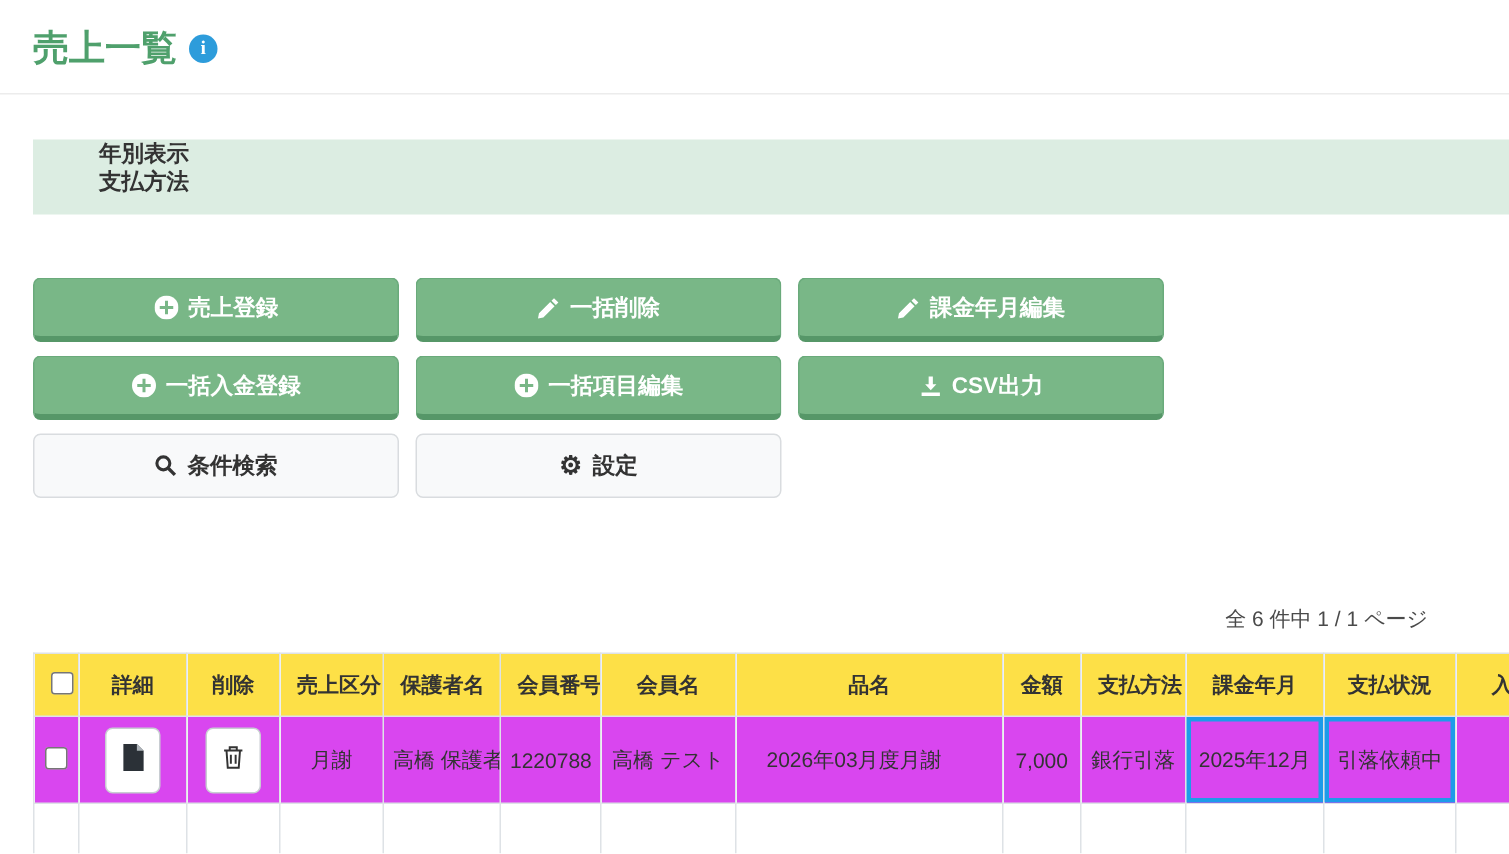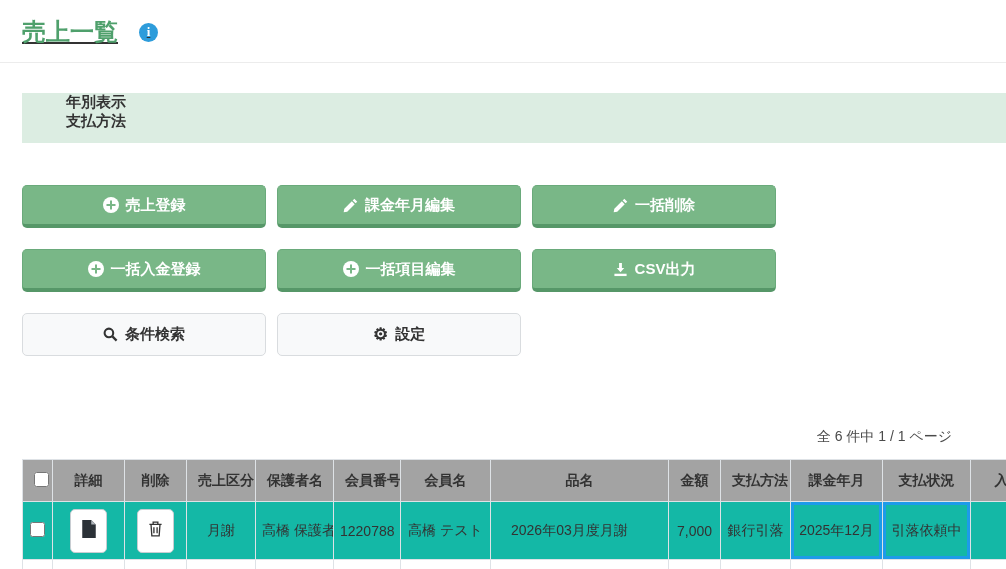--- a/index.html
+++ b/index.html
@@ -10,47 +10,47 @@
     --button-green-border:#569768;
     --highlight-blue:#1d9be9;
     --info-icon-blue:#2d9cdb;
   }
   *{box-sizing:border-box;margin:0;padding:0;}
   html,body{background:#fff;}
   body{font-family:"Liberation Sans","DejaVu Sans",sans-serif;color:#333;}
   .page{position:relative;width:1006px;height:569px;overflow:hidden;background:#fff;}
 
   
-  .page-header{display:flex;align-items:center;gap:21px;padding:16px 0 14px 22px;border-bottom:1px solid #ececec;text-decoration:underline;}
+  .page-header{display:flex;align-items:center;gap:8px;padding:16px 0 14px 22px;border-bottom:1px solid #ececec;}
   .page-title{font-size:24px;font-weight:bold;color:var(--title-green);}
   .info-icon{display:inline-flex;align-items:center;justify-content:center;width:19px;height:19px;border-radius:50%;
     background:var(--info-icon-blue);color:#fff;font-size:13px;font-weight:bold;font-family:"Liberation Serif",serif;cursor:pointer;}
 
   
   .tabbar{margin:30px 0 0 22px;height:50px;background:var(--tab-bar-bg);display:flex;align-items:stretch;padding-left:18px;flex-direction:column;}
   .tab{display:flex;align-items:center;padding:0 26px;font-size:15px;font-weight:bold;color:#333;cursor:pointer;}
   .tab.active{background:var(--tab-active-bg);color:#fff;}
 
   
-  .button-grid{margin:42px 0 0 22px;display:grid;grid-template-columns:repeat(3,244px);gap:21px 11px;}
+  .button-grid{margin:42px 0 0 22px;display:grid;grid-template-columns:repeat(3,244px);gap:9px 11px;}
   .btn{height:43px;border-radius:5px;display:flex;align-items:center;justify-content:center;gap:7px;
     font-size:15px;font-weight:bold;cursor:pointer;}
   .btn.green{background:var(--button-green);color:#fff;border:1px solid #6aaa7b;border-bottom:4px solid var(--button-green-border);}
   .btn.light{background:#f8f9fa;color:#333;border:1px solid #d9dcdf;}
   .btn .bicon{display:inline-flex;align-items:center;}
   .gear-glyph{font-size:17px;line-height:1;}
 
   
   .pagination{margin:72px 54px 0 0;text-align:right;font-size:14px;color:#4a4a4a;}
 
   
   table{margin:13px 0 0 22px;border-collapse:collapse;table-layout:fixed;width:1010px;}
   th,td{border:1px solid #dee2e6;font-size:14px;text-align:center;overflow:hidden;white-space:nowrap;}
-  th{background:#a3a3a3;font-weight:bold;height:42px;padding:4px 11px;}
-  td{background:#14b8a6;height:58px;padding:4px 6px;color:#333;}
+  th{background:#fde047;font-weight:bold;height:42px;padding:4px 11px;}
+  td{background:#d946ef;height:58px;padding:4px 6px;color:#333;}
   tr.sliver td{background:#fff;height:40px;}
   td.item-name{text-align:left;padding-left:20px;}
   td.amount{text-align:right;padding-right:8px;}
   td.hl-cell{position:relative;}
   .hl-box{position:absolute;left:-2px;top:-2px;right:-2px;bottom:-2px;border:5px solid var(--highlight-blue);pointer-events:none;}
   .icon-btn{display:inline-flex;align-items:center;justify-content:center;width:37px;height:44px;background:#fff;
     border:1px solid #c8cdd2;border-radius:5px;cursor:pointer;vertical-align:middle;}
   input[type="checkbox"]{width:15px;height:15px;cursor:pointer;}
 </style>
 </head>
@@ -77,29 +77,29 @@
           </svg>
       </span>
       <span>売上登録</span>
     </button>
     <button class="btn green">
       <span class="bicon">
         <svg width="15" height="15" viewBox="0 0 16 16" fill="#fff">
             <path d="M12.1.8l3.1 3.1-1.8 1.8-3.1-3.1zM9.4 3.5l3.1 3.1-8 8L.7 15.3l.7-3.8z"></path>
           </svg>
       </span>
-      <span>課金年月編集</span>
+      <span>一括削除</span>
     </button>
     <button class="btn green">
       <span class="bicon">
         <svg width="15" height="15" viewBox="0 0 16 16" fill="#fff">
             <path d="M12.1.8l3.1 3.1-1.8 1.8-3.1-3.1zM9.4 3.5l3.1 3.1-8 8L.7 15.3l.7-3.8z"></path>
           </svg>
       </span>
-      <span>一括削除</span>
+      <span>課金年月編集</span>
     </button>
 
     <button class="btn green">
       <span class="bicon">
         <svg width="16" height="16" viewBox="0 0 16 16">
             <circle cx="8" cy="8" r="8" fill="#fff"></circle>
             <path d="M7 3.5h2V7h3.5v2H9v3.5H7V9H3.5V7H7z" fill="#79b787"></path>
           </svg>
       </span>
       <span>一括入金登録</span>

